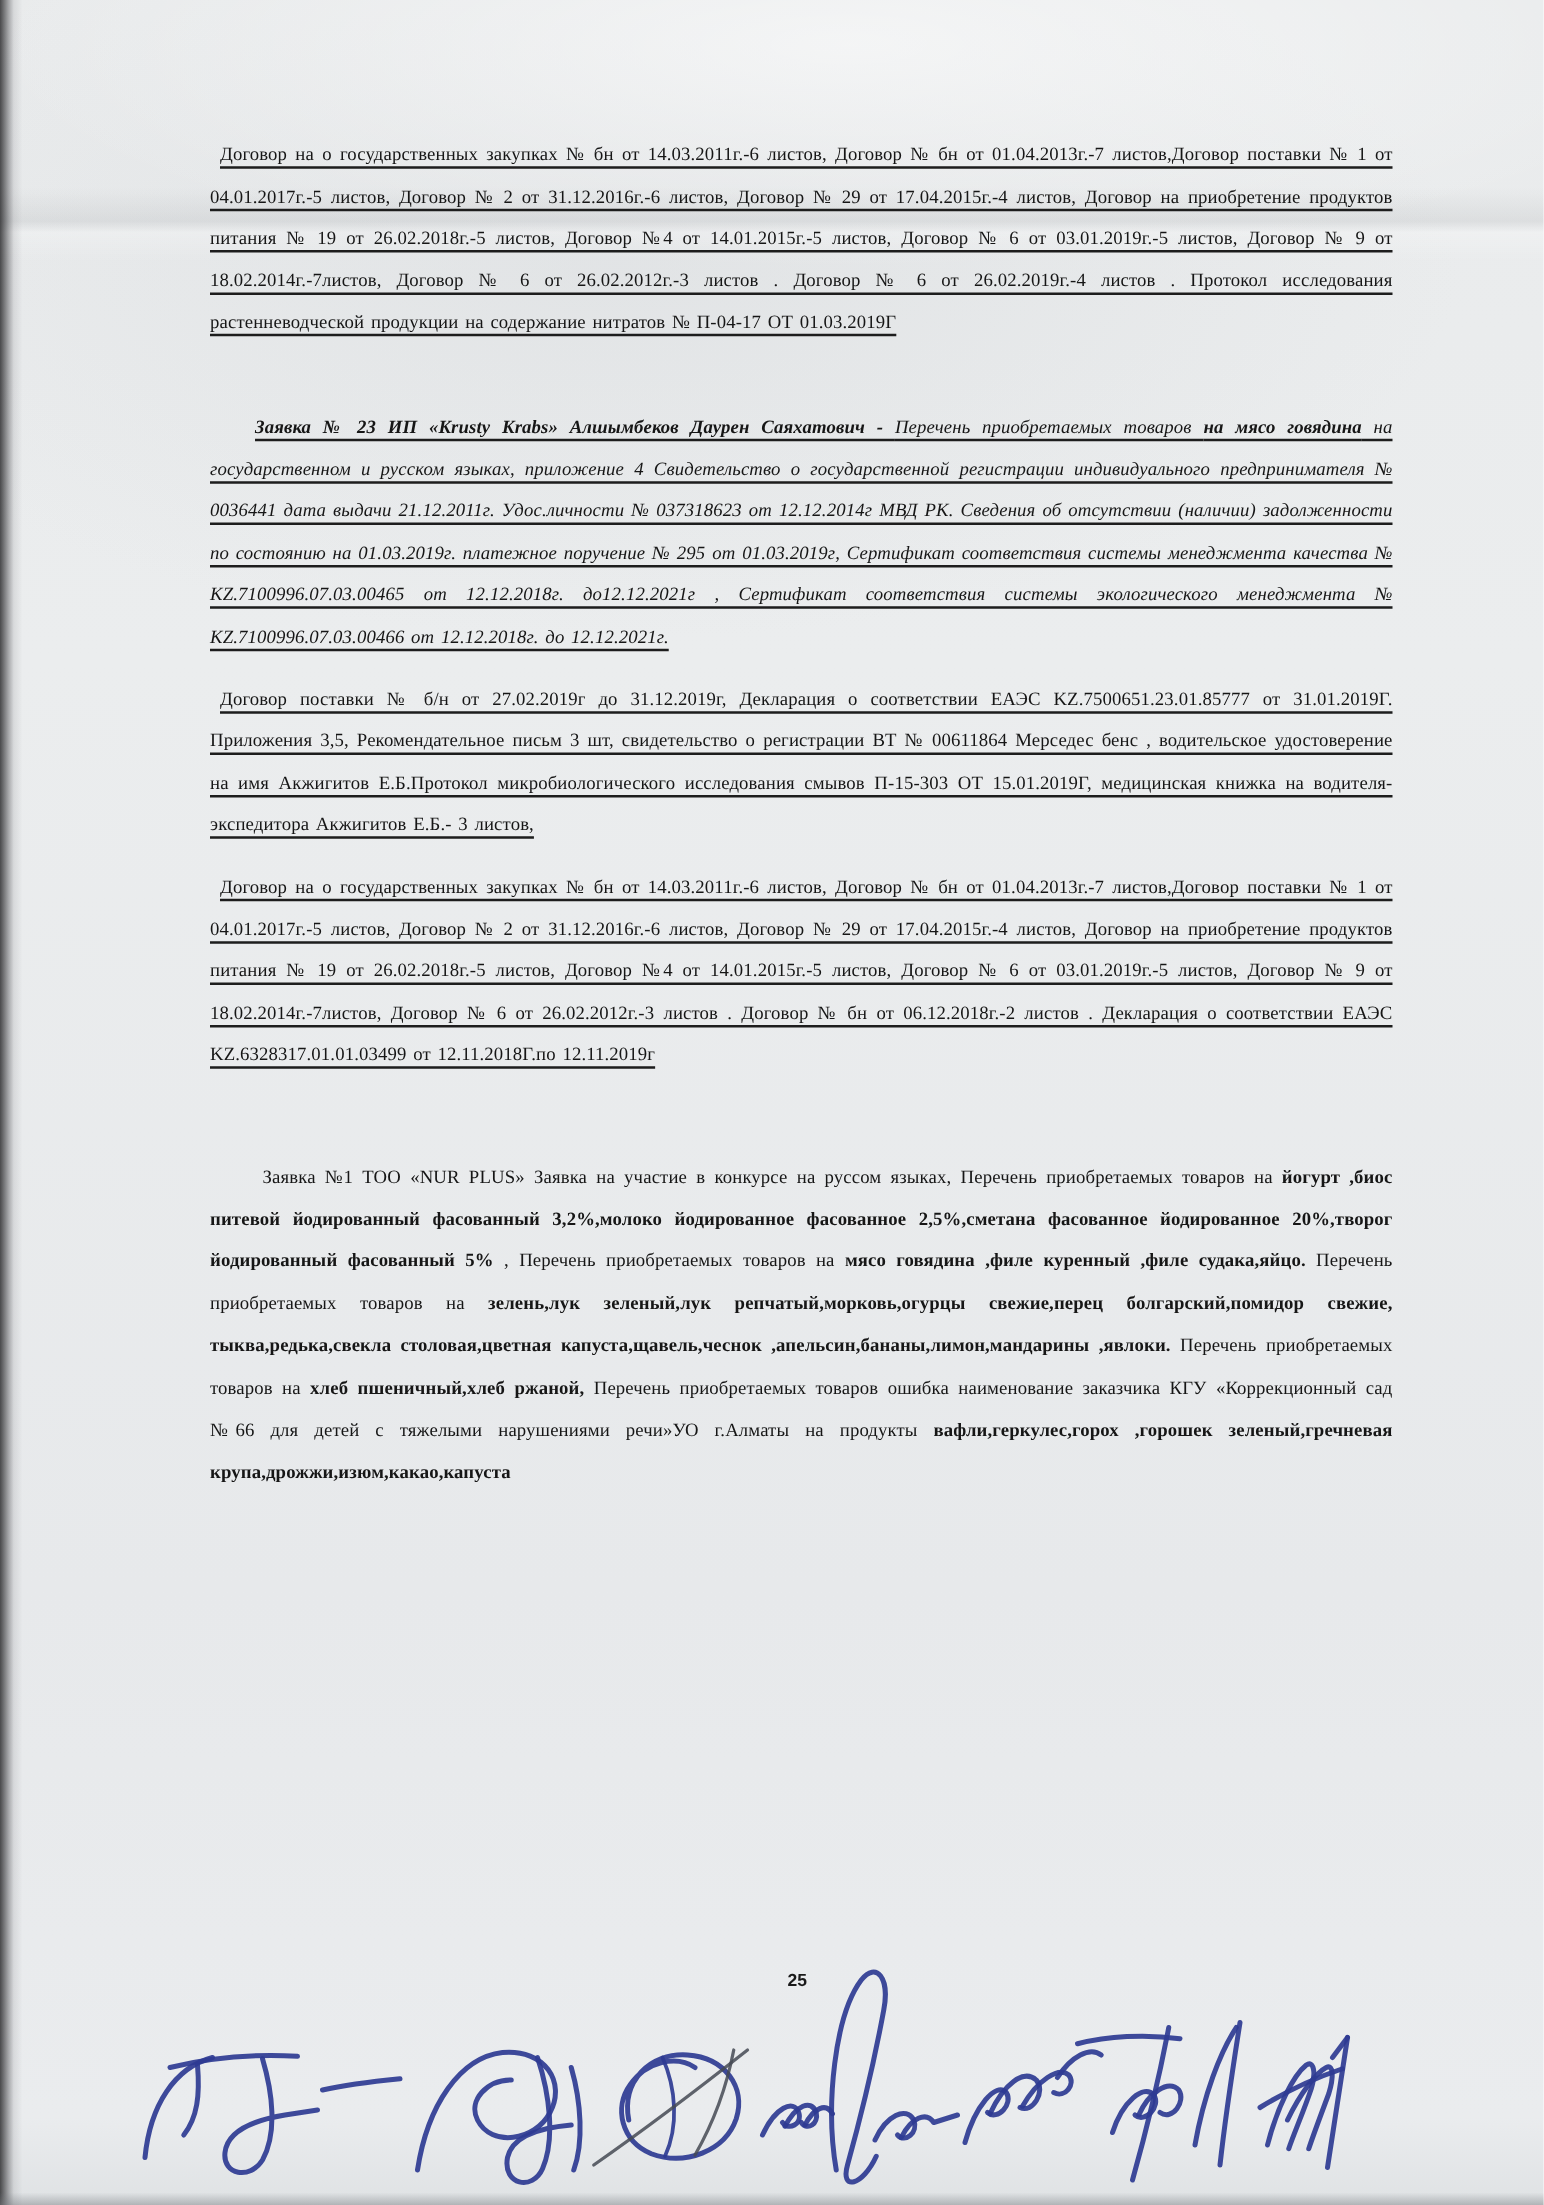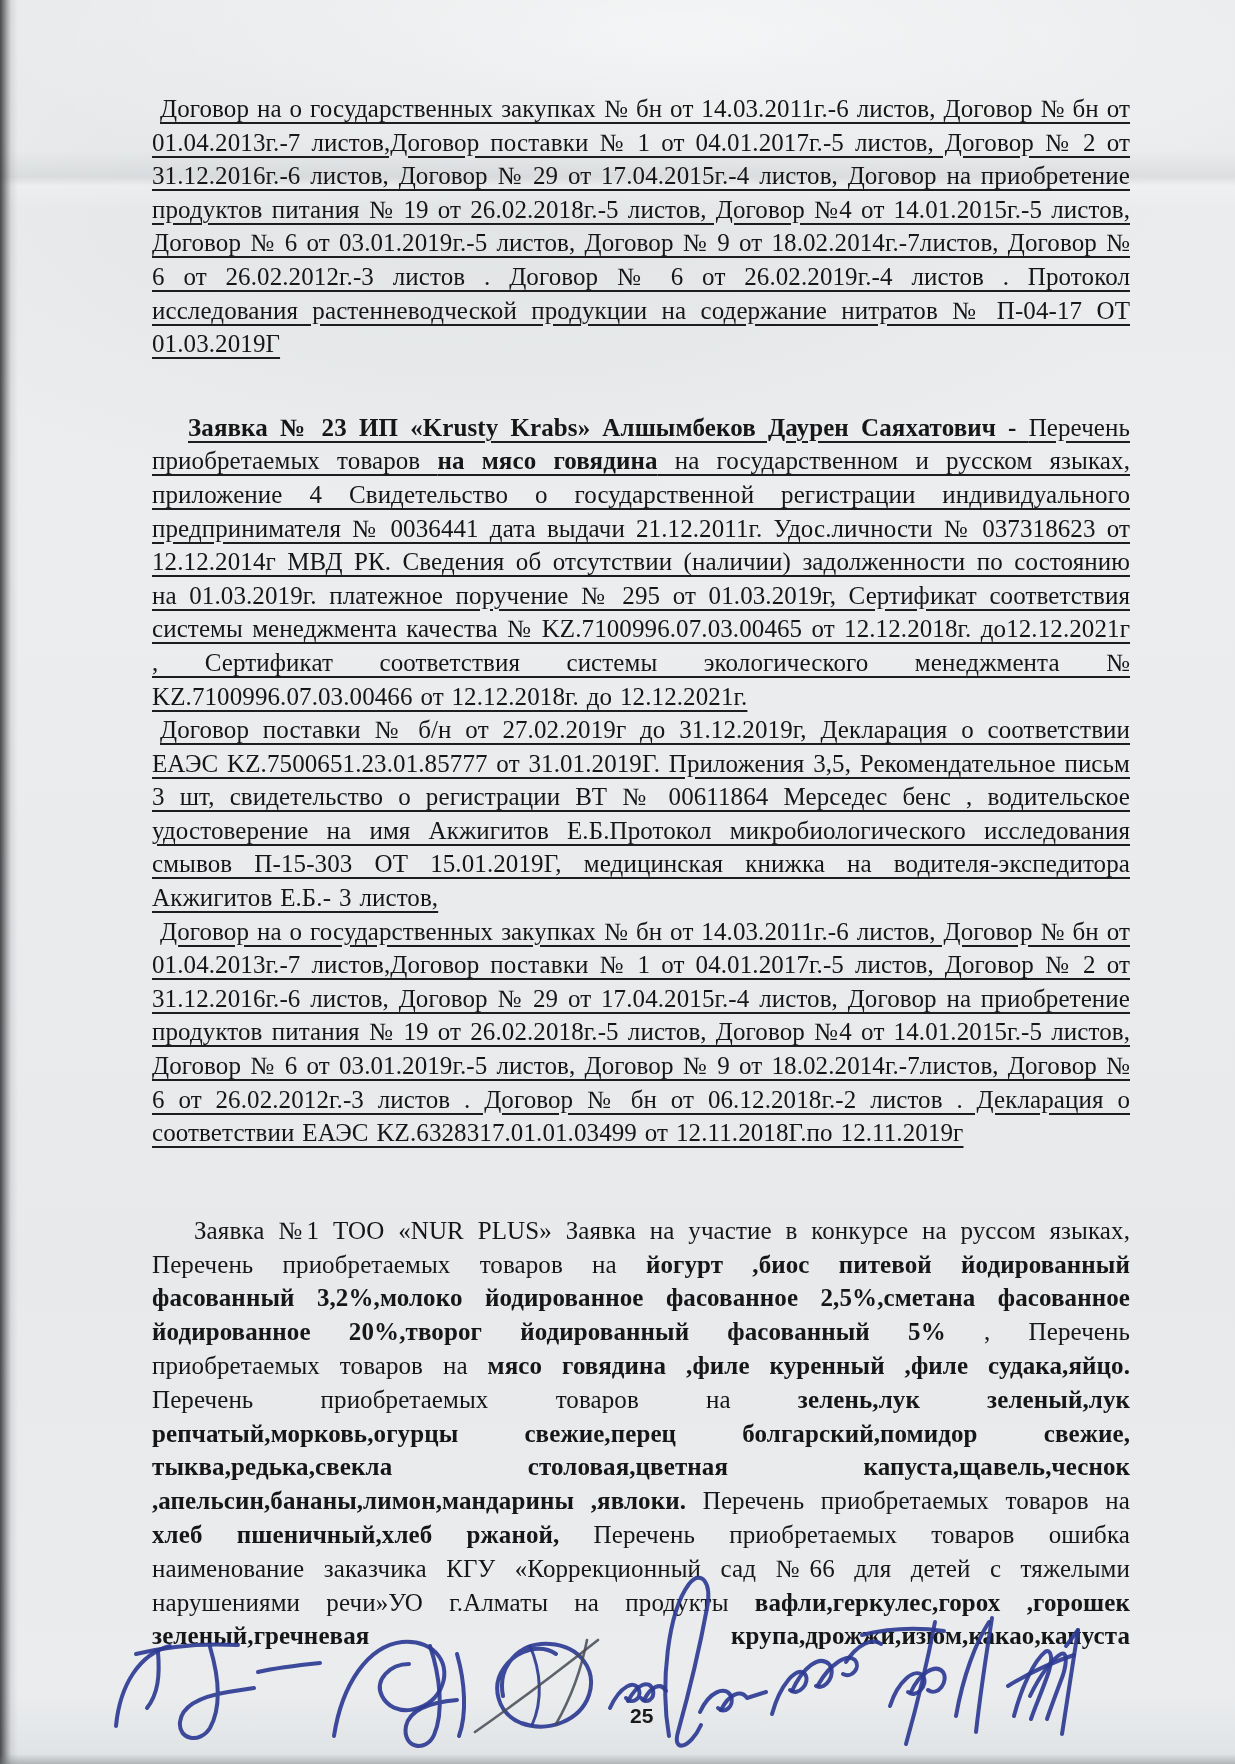--- a/index.html
+++ b/index.html
@@ -27,47 +27,47 @@
   }
   .crease{
     position:absolute;left:0;top:150px;width:1235px;height:60px;
     background:linear-gradient(to bottom, rgba(0,0,0,0) 0%, rgba(100,104,108,.10) 45%, rgba(255,255,255,.25) 60%, rgba(0,0,0,0) 100%);
     pointer-events:none;
   }
   .text-block{
     position:absolute;left:152px;top:92px;width:978px;
   }
   .para{
-    margin:0;
-    font-size:25px;
+    margin:16px;
+    font-size:15px;
     line-height:33.6px;
     text-align:justify;
     letter-spacing:.1px;
     word-spacing:1.5px;
   }
   .para.u{
     text-decoration:underline;
     text-decoration-thickness:1.7px;
     text-underline-offset:5px;
     text-decoration-color:#1d1d1d;
   }
   .p1{text-indent:8px;}
-  .p2{margin-top:50px;text-indent:36px;}
+  .p2{margin-top:50px;text-indent:36px;font-style:italic;}
   .p3{text-indent:8px;font-family:Liberation Serif, serif;}
   .p4{text-indent:8px;}
   .p5{
     margin-top:64px;text-indent:42px;
     text-align-last:justify;
     word-spacing:3px;
     line-height:33.8px;
   }
   .b{font-weight:bold;}
   .page-number{
-    position:absolute;left:630px;top:1704px;
-    font-size:21px;font-weight:bold;color:#1a1a1a;
+    position:absolute;left:630px;top:1576px;
+    font-size:14px;font-weight:bold;color:#1a1a1a;
     font-family:"Liberation Sans","DejaVu Sans",sans-serif;
   }
   .signatures{
     position:absolute;left:0;top:1534px;width:1235px;height:230px;
   }
   .sig{
     fill:none;stroke:#2e3b93;stroke-width:4;stroke-linecap:round;stroke-linejoin:round;
     opacity:.92;
   }
   .sig.thin{stroke-width:3;}

